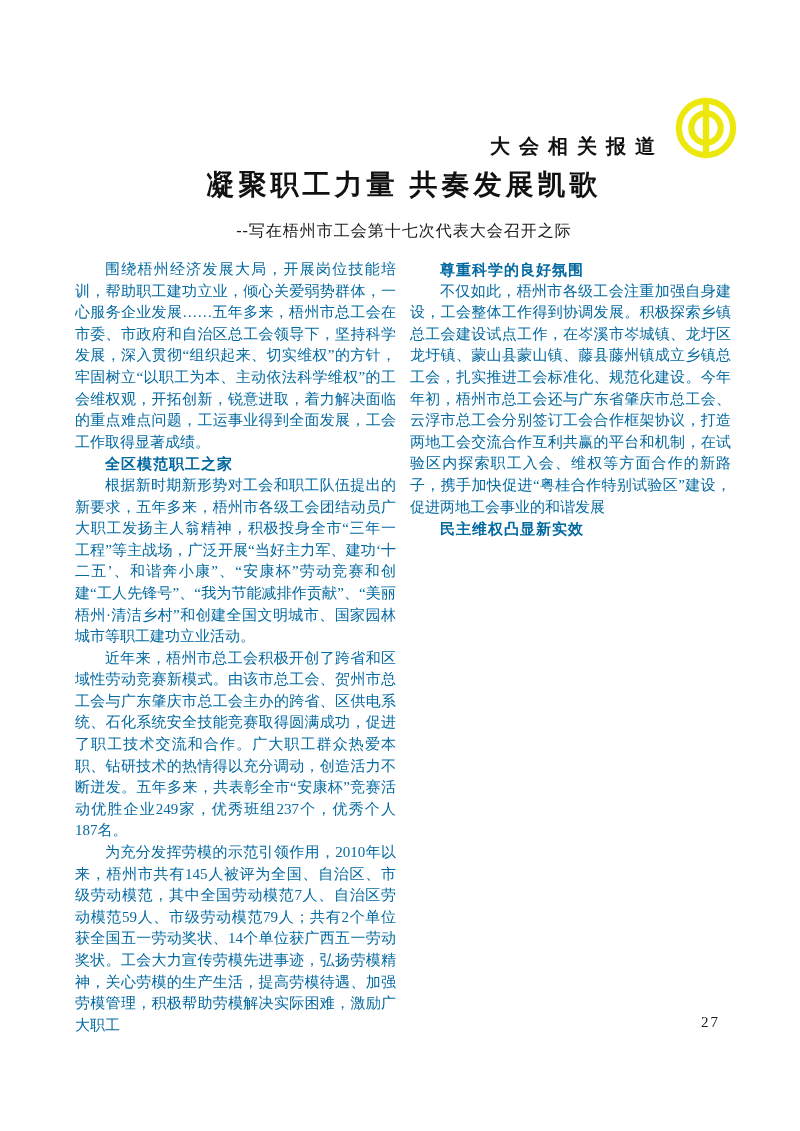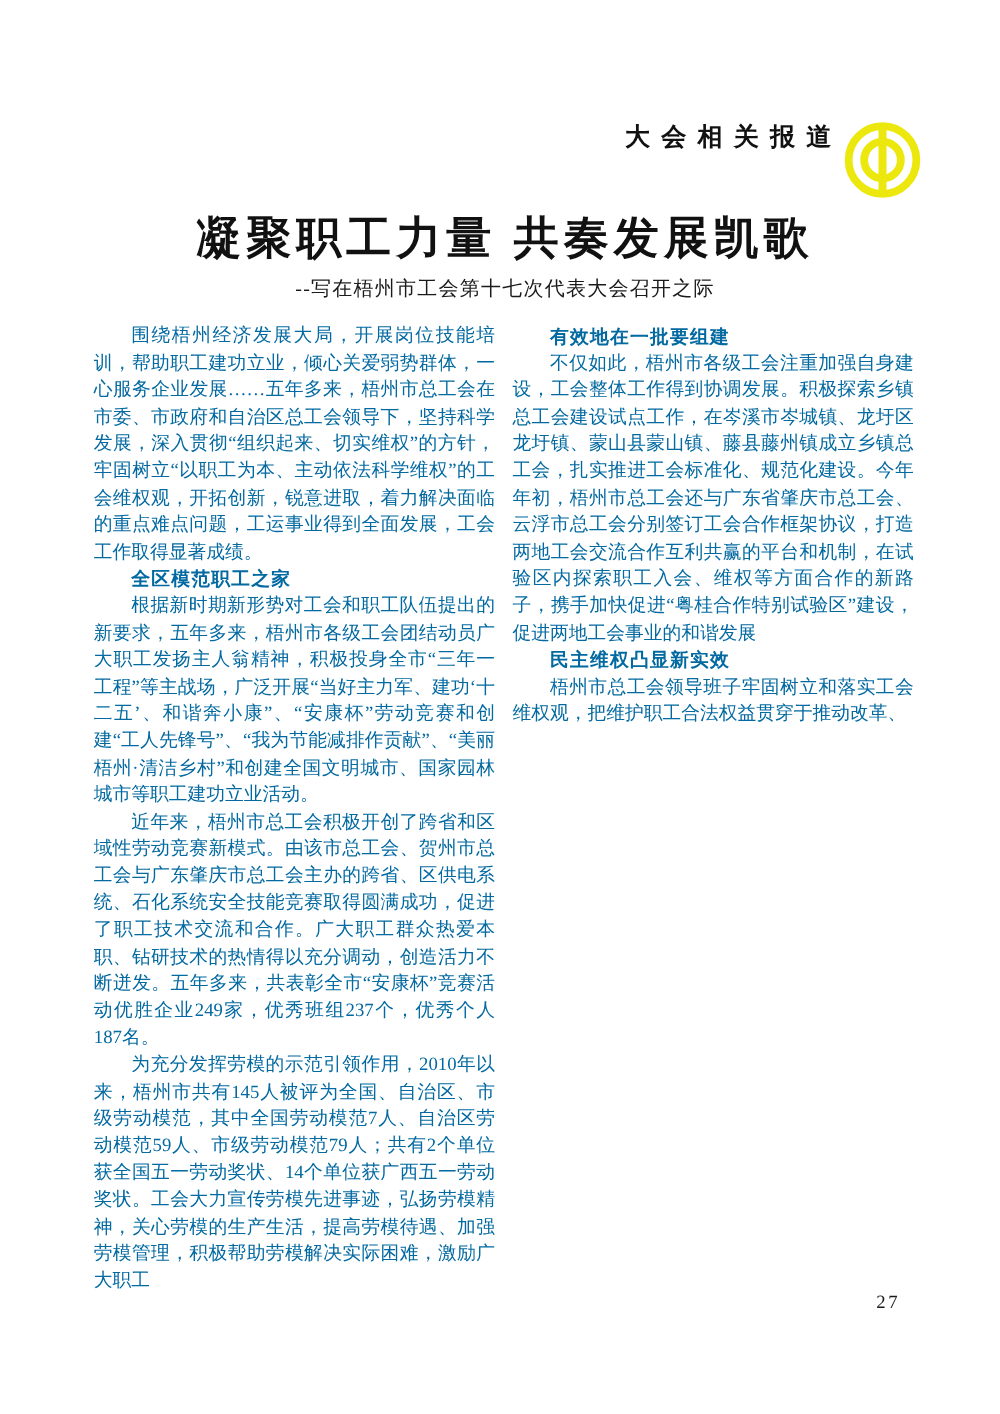--- a/index.html
+++ b/index.html
@@ -16,44 +16,45 @@
     font-family: "Liberation Serif", "DejaVu Serif", serif;
     color: #1a1a1a;
   }
 
   
   .header {
     position: absolute;
     top: 96px;
     right: 62px;
     display: flex;
-    align-items: flex-start;
+    align-items: flex-end;
+    gap: 10px;
   }
   .header-label {
     font-family: "Liberation Serif", "DejaVu Serif", serif;
     font-weight: bold;
     font-size: 20px;
     letter-spacing: 9px;
     color: #111111;
     white-space: nowrap;
   }
   .union-logo {
     display: block;
   }
 
   
   .title {
     position: absolute;
     top: 166px;
     left: 40px;
     width: 728px;
     text-align: center;
-    font-family: Liberation Sans, sans-serif;
+    font-family: Liberation Serif, serif;
     font-weight: bold;
-    font-size: 36px;
+    font-size: 28px;
     letter-spacing: 4px;
     color: #111111;
     white-space: nowrap;
   }
   .subtitle {
     position: absolute;
     top: 221px;
     left: 40px;
     width: 728px;
     text-align: center;
@@ -89,21 +90,20 @@
   }
 
   
   .page-number {
     position: absolute;
     top: 1014px;
     right: 80px;
     font-size: 15px;
     letter-spacing: 2px;
     color: #1a1a1a;
-    margin-top: 20px;
   }
 </style>
 </head>
 <body>
 
 <div id="page">
 
   <div class="header">
     <span class="header-label">大会相关报道</span>
     <span>
@@ -121,21 +121,20 @@
 
   <div class="col col-left">
     <p class="para">围绕梧州经济发展大局，开展岗位技能培训，帮助职工建功立业，倾心关爱弱势群体，一心服务企业发展……五年多来，梧州市总工会在市委、市政府和自治区总工会领导下，坚持科学发展，深入贯彻“组织起来、切实维权”的方针，牢固树立“以职工为本、主动依法科学维权”的工会维权观，开拓创新，锐意进取，着力解决面临的重点难点问题，工运事业得到全面发展，工会工作取得显著成绩。</p>
     <p class="heading">全区模范职工之家</p>
     <p class="para">根据新时期新形势对工会和职工队伍提出的新要求，五年多来，梧州市各级工会团结动员广大职工发扬主人翁精神，积极投身全市“三年一工程”等主战场，广泛开展“当好主力军、建功‘十二五’、和谐奔小康”、“安康杯”劳动竞赛和创建“工人先锋号”、“我为节能减排作贡献”、“美丽梧州·清洁乡村”和创建全国文明城市、国家园林城市等职工建功立业活动。</p>
     <p class="para">近年来，梧州市总工会积极开创了跨省和区域性劳动竞赛新模式。由该市总工会、贺州市总工会与广东肇庆市总工会主办的跨省、区供电系统、石化系统安全技能竞赛取得圆满成功，促进了职工技术交流和合作。广大职工群众热爱本职、钻研技术的热情得以充分调动，创造活力不断迸发。五年多来，共表彰全市“安康杯”竞赛活动优胜企业249家，优秀班组237个，优秀个人187名。</p>
     <p class="para">为充分发挥劳模的示范引领作用，2010年以来，梧州市共有145人被评为全国、自治区、市级劳动模范，其中全国劳动模范7人、自治区劳动模范59人、市级劳动模范79人；共有2个单位获全国五一劳动奖状、14个单位获广西五一劳动奖状。工会大力宣传劳模先进事迹，弘扬劳模精神，关心劳模的生产生活，提高劳模待遇、加强劳模管理，积极帮助劳模解决实际困难，激励广大职工</p>
   </div>
 
   <div class="col col-right">
-    <p class="heading">有效地在一批要组建</p>
+    <p class="heading">尊重科学的良好氛围</p>
     <p class="para">不仅如此，梧州市各级工会注重加强自身建设，工会整体工作得到协调发展。积极探索乡镇总工会建设试点工作，在岑溪市岑城镇、龙圩区龙圩镇、蒙山县蒙山镇、藤县藤州镇成立乡镇总工会，扎实推进工会标准化、规范化建设。今年年初，梧州市总工会还与广东省肇庆市总工会、云浮市总工会分别签订工会合作框架协议，打造两地工会交流合作互利共赢的平台和机制，在试验区内探索职工入会、维权等方面合作的新路子，携手加快促进“粤桂合作特别试验区”建设，促进两地工会事业的和谐发展</p>
     <p class="heading">民主维权凸显新实效</p>
-    <p class="para">梧州市总工会领导班子牢固树立和落实工会维权观，把维护职工合法权益贯穿于推动改革、</p>
   </div>
 
   <div class="page-number">27</div>
 
 </div>
 
 </body></html>

